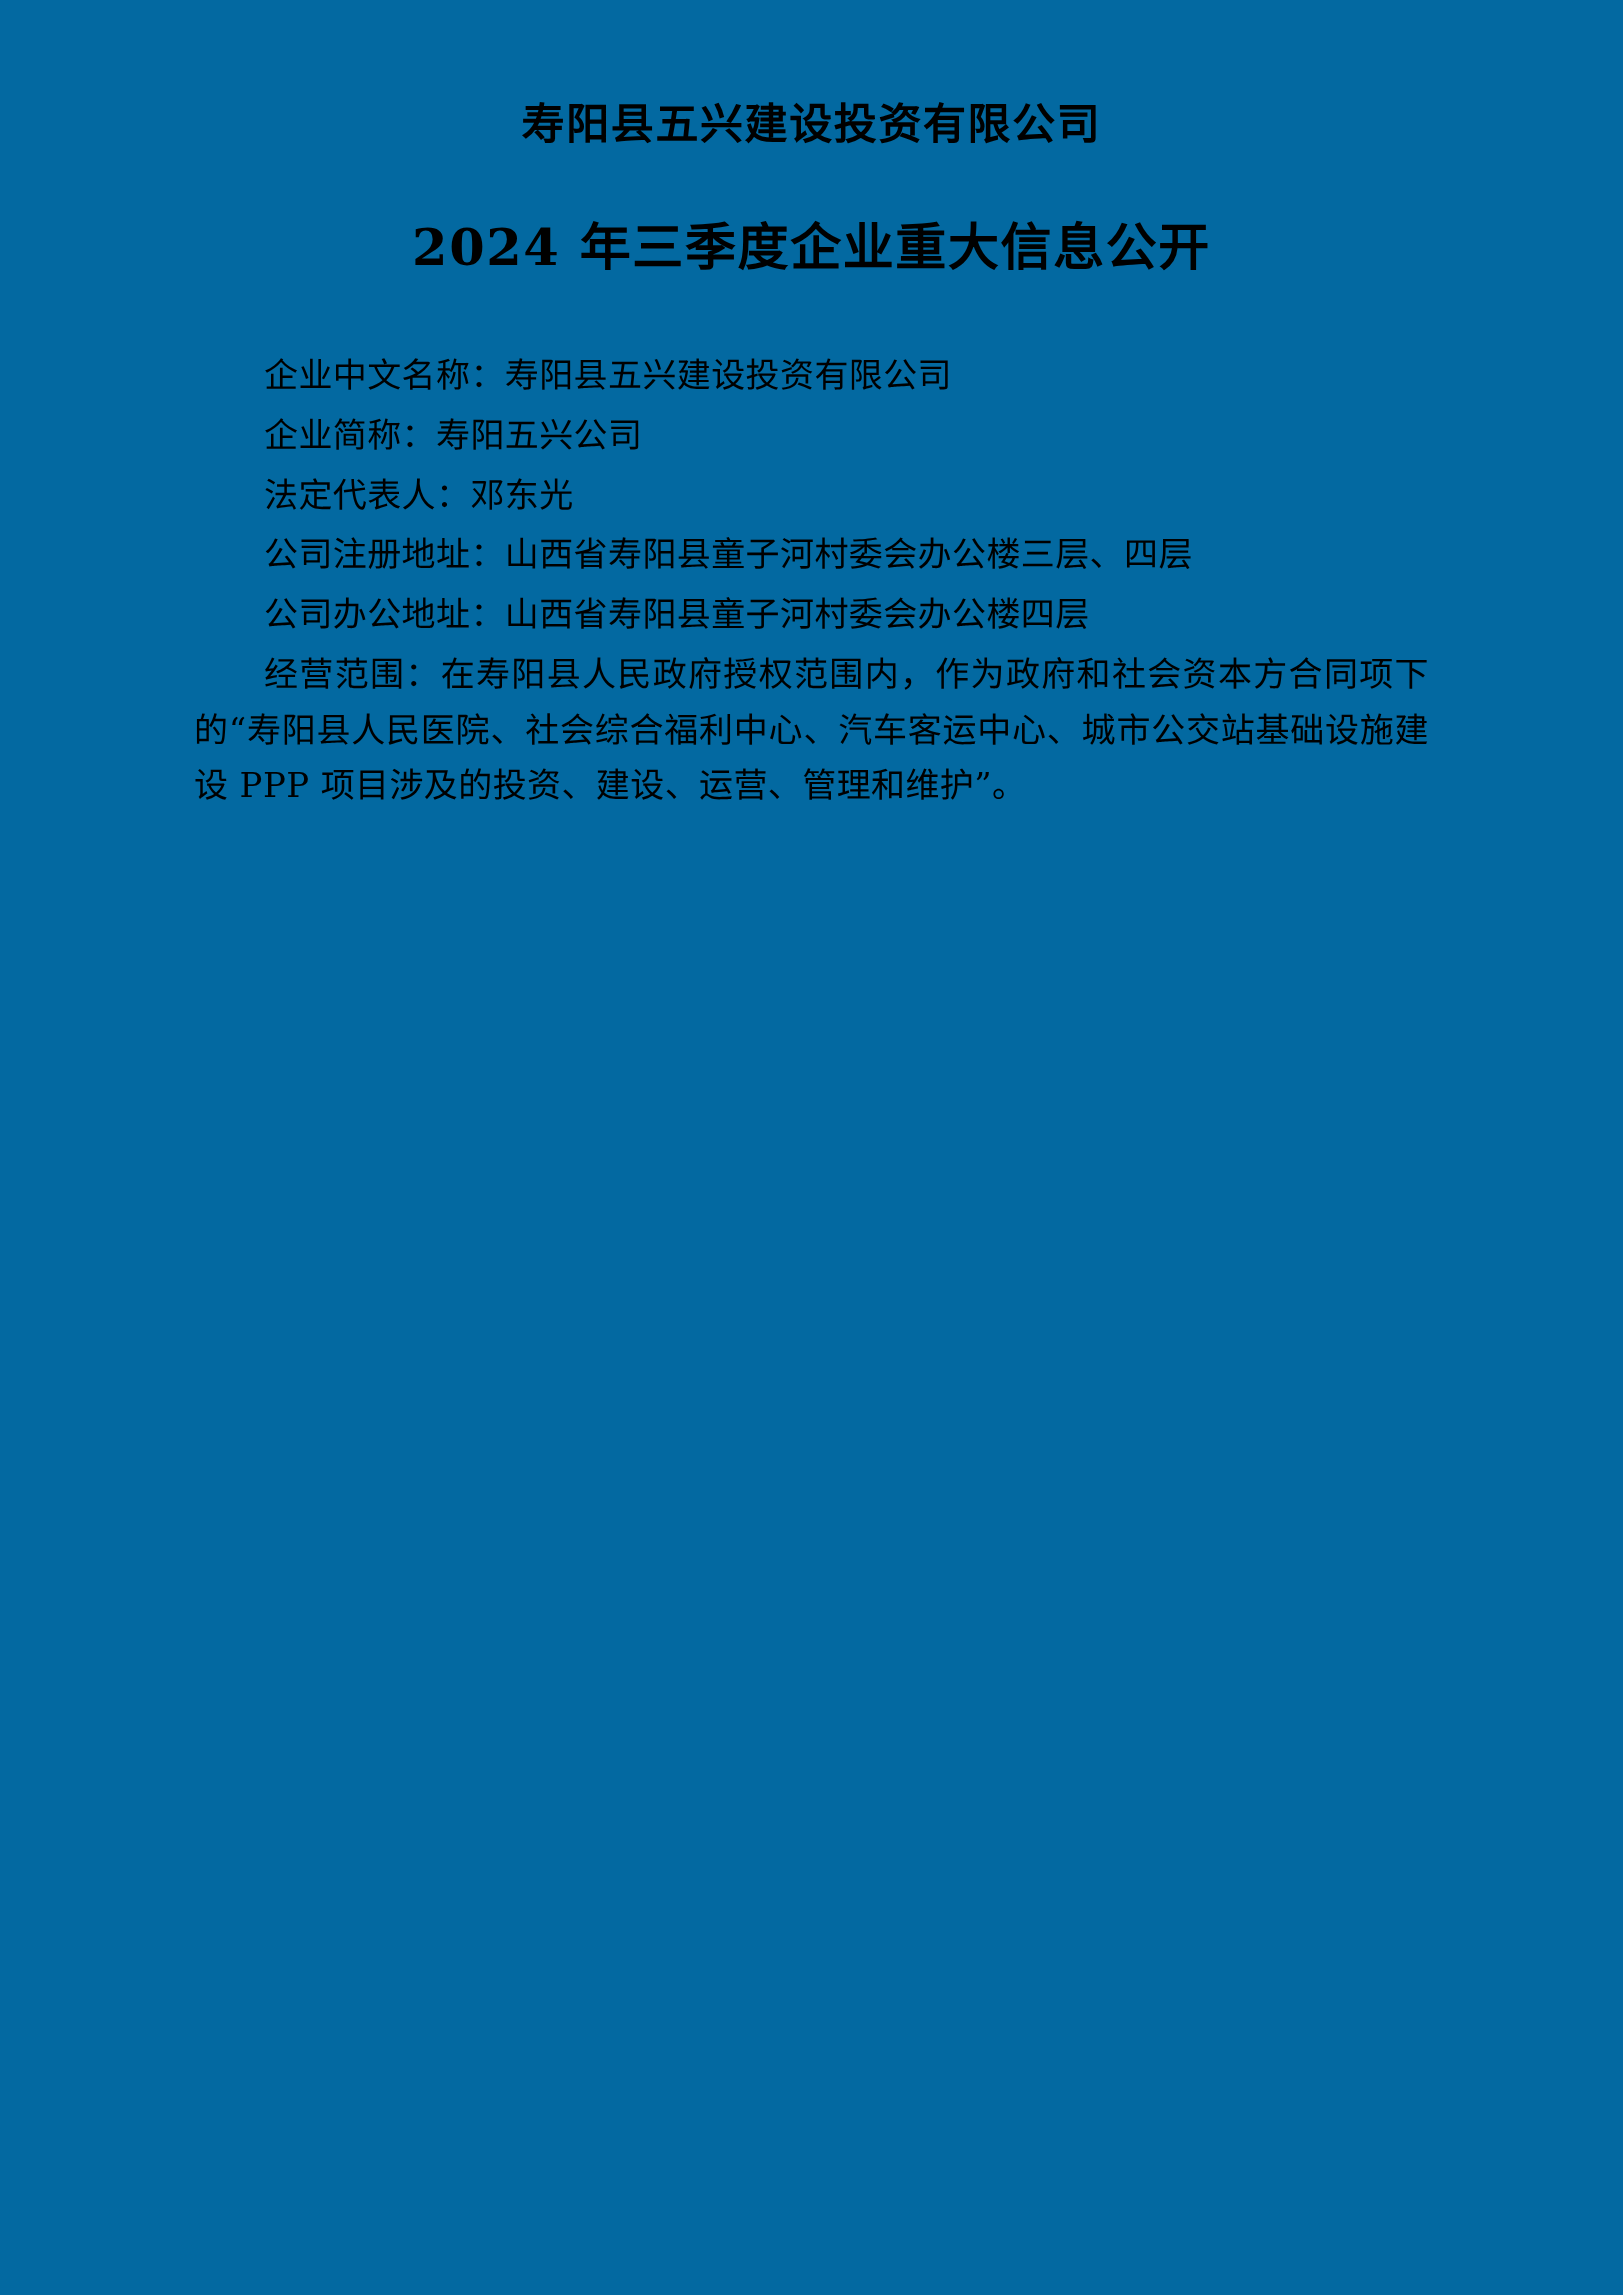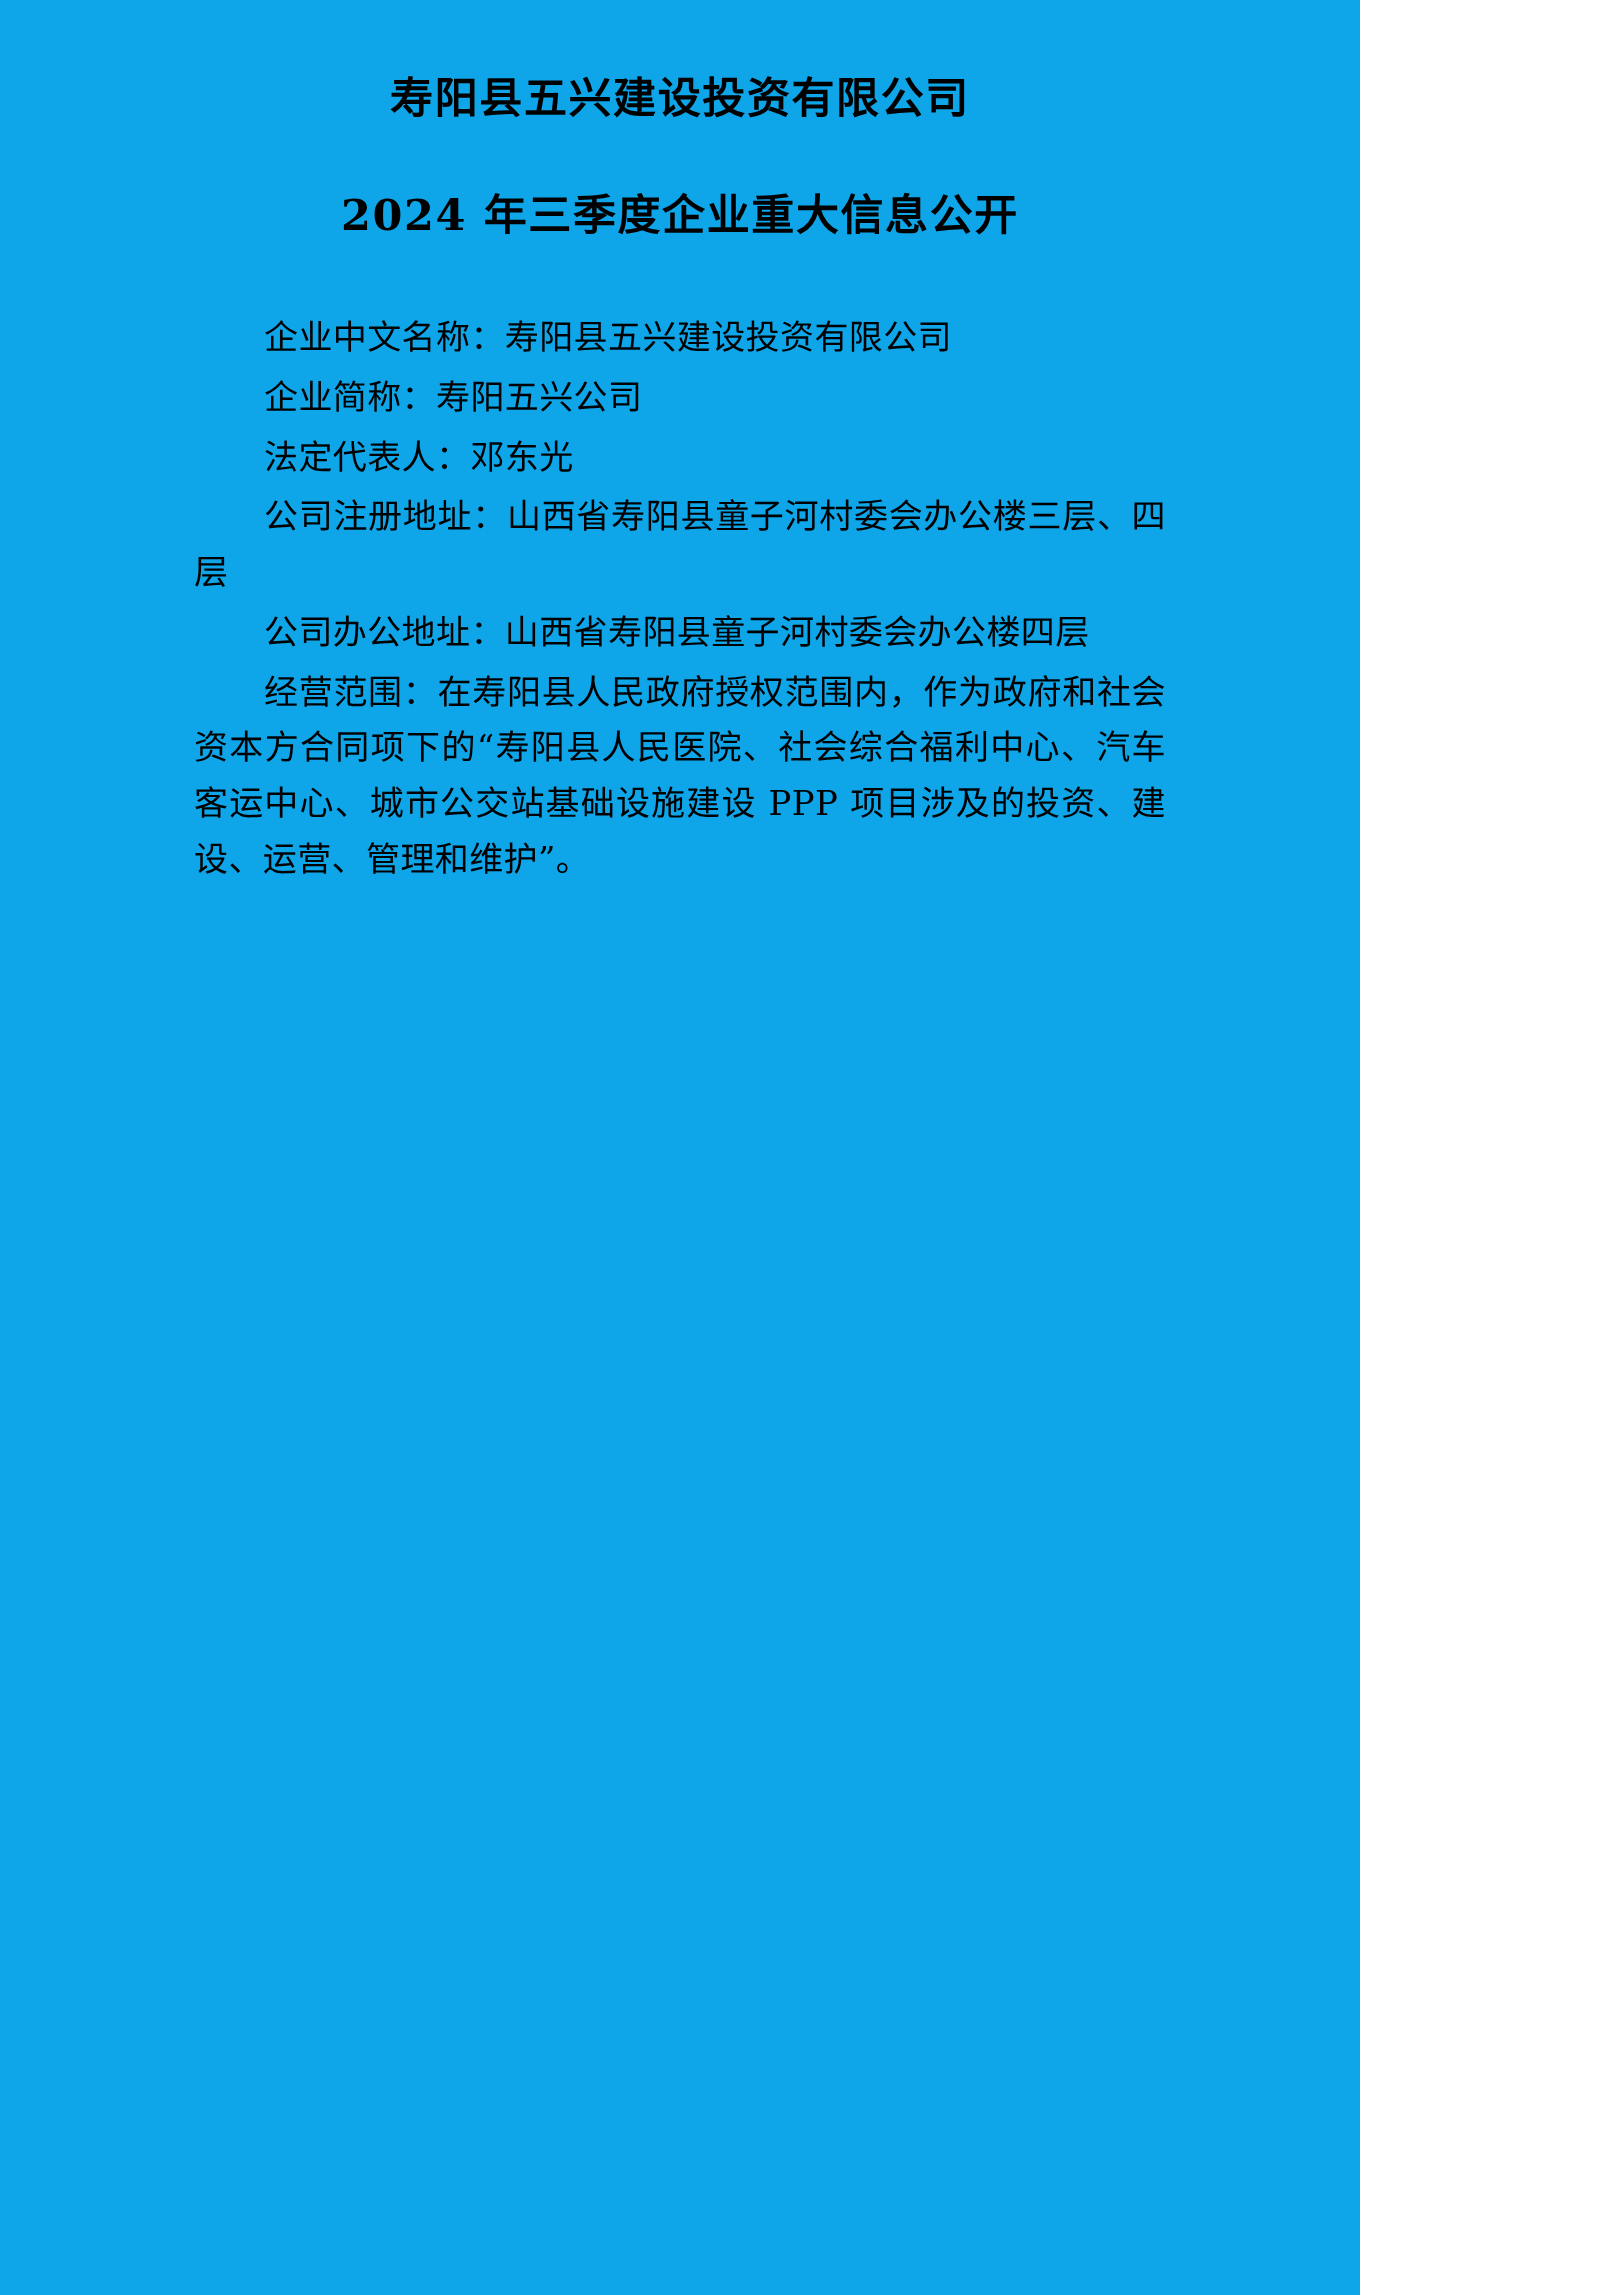--- a/index.html
+++ b/index.html
@@ -7,38 +7,38 @@
     padding: 0;
     background: #ffffff;
   }
   body {
     width: 1623px;
     min-height: 2295px;
     font-family: "DejaVu Serif", "Liberation Serif", serif;
     color: #000000;
   }
   .page {
-    width: 1360px;
+    width: 1623px;
     min-height: 2295px;
     box-sizing: border-box;
-    padding: 66px 190px 95px 190px;
-    background: #0ea5e9;
+    padding: 92px 190px 95px 190px;
+    background: #0369a1;
   }
   .doc-title {
     text-align: center;
     font-size: 43px;
     font-weight: bold;
     line-height: 1.5;
     letter-spacing: 1.6px;
     margin: 0 0 52px 0;
     font-family: "DejaVu Serif", "Liberation Serif", serif;
   }
   .doc-subtitle {
     text-align: center;
-    font-size: 43px;
+    font-size: 51px;
     font-weight: bold;
     line-height: 1.5;
     letter-spacing: 1.6px;
     margin: 0 0 63px 0;
     font-family: "DejaVu Serif", "Liberation Serif", serif;
   }
   .section-heading {
     font-size: 35px;
     font-weight: bold;
     line-height: 1.62;

